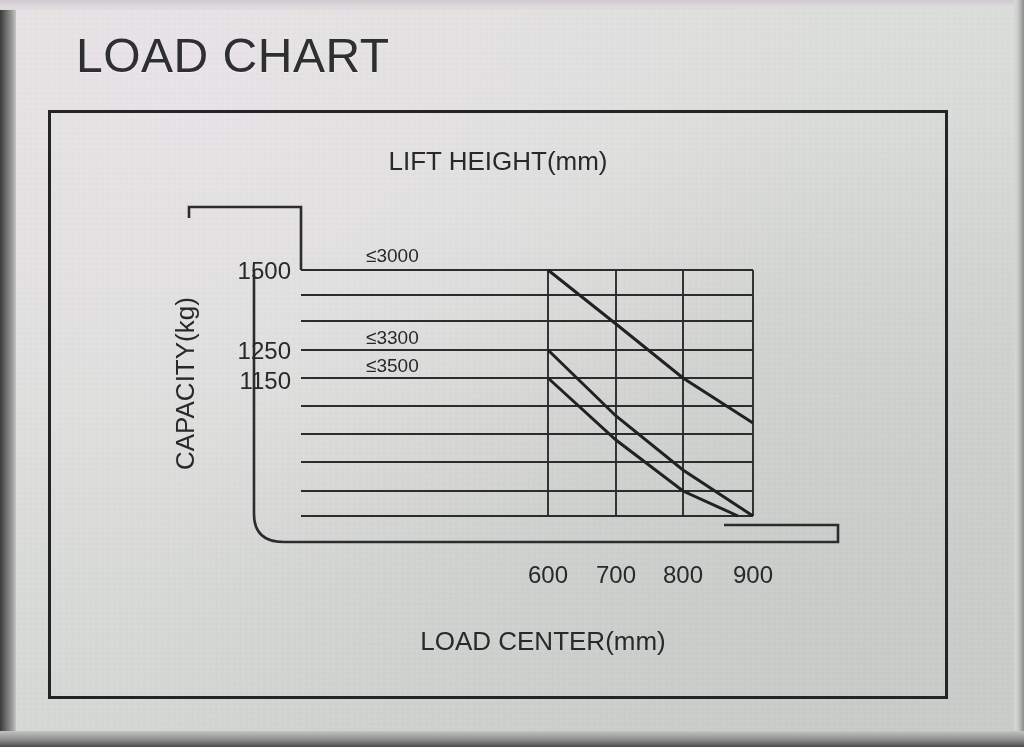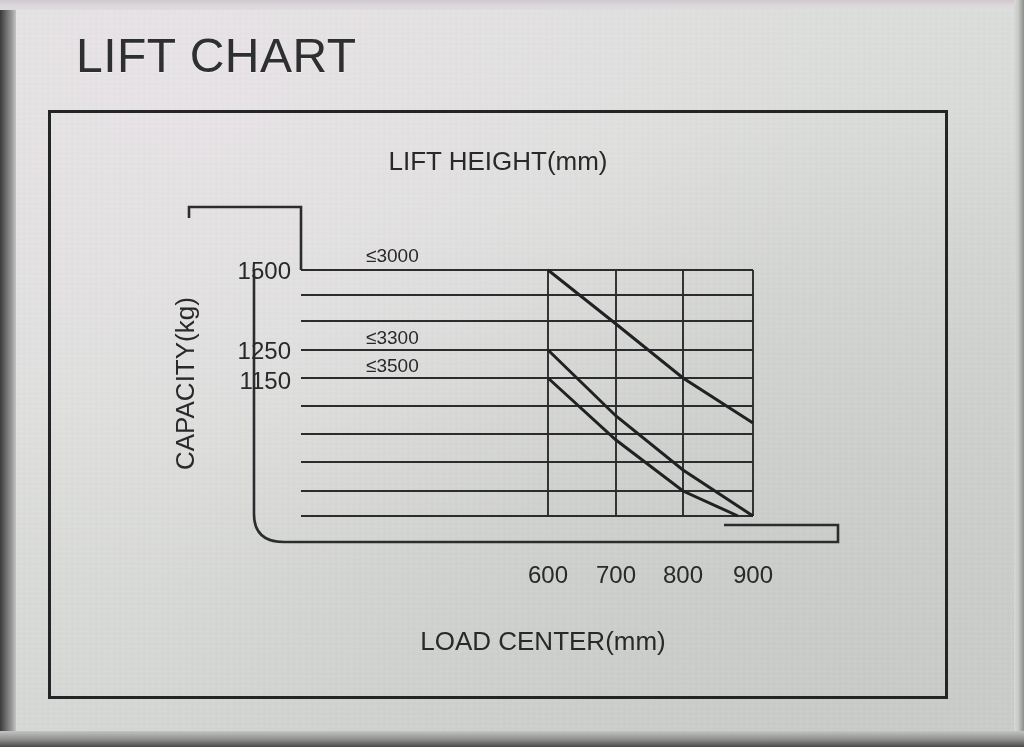--- a/index.html
+++ b/index.html
@@ -111,21 +111,21 @@
 </style>
 </head>
 <body>
 
 <div id="stage">
 
   <div id="plate">
     <div class="noise"></div>
   </div>
 
-  <div id="title">LIFT CHART</div>
+  <div id="title">LOAD CHART</div>
 
   <div id="frame"></div>
 
   <div class="vlabel" style="left:170px; top:470px;">CAPACITY(kg)</div>
 
   <svg class="chart" viewBox="0 0 900 589">
 
     <g fill="none" stroke="#2a2c2e" stroke-width="2.6">
       <path d="M141 108 L141 97 L253 97 L253 160"></path>
       <path d="M206 160 L206 404 Q206 432 236 432 L790 432 L790 415 L676 415"></path>

